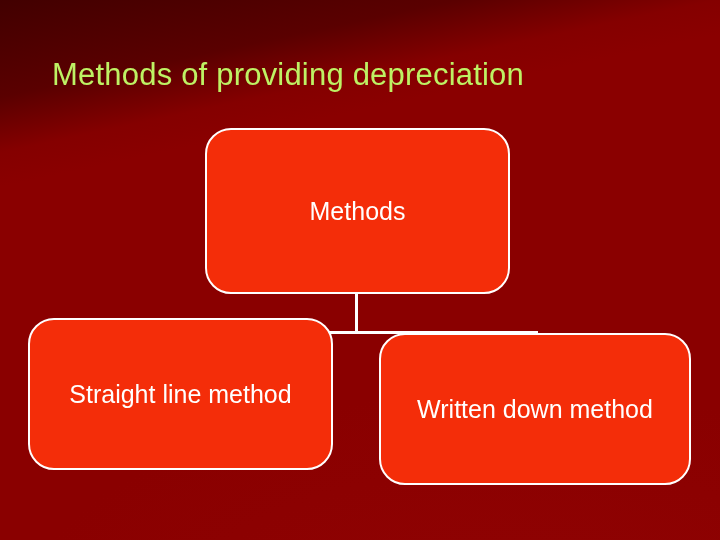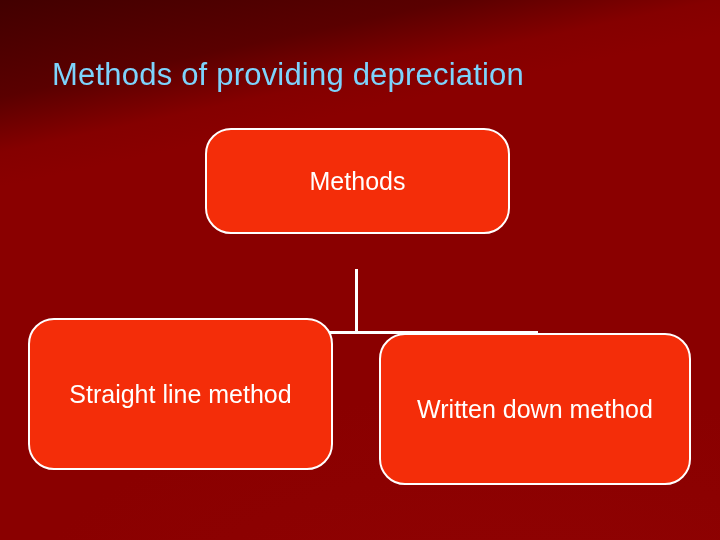--- a/index.html
+++ b/index.html
@@ -45,21 +45,21 @@
       radial-gradient(120% 80% at 72% 120%, rgba(150,6,6,0.55) 0%, rgba(138,0,0,0) 60%);
     pointer-events: none;
   }
 
   .title {
     position: absolute;
     left: 0;
     top: 56px;
     width: 576px;
     text-align: center;
-    color: #7dd3fc;
+    color: #bef264;
     font-size: 31px;
     font-weight: normal;
     letter-spacing: 0.2px;
     line-height: 38px;
   }
 
   .node {
     position: absolute;
     background: #f42d09;
     border: 2px solid #ffffff;
@@ -72,21 +72,21 @@
     text-align: center;
     font-size: 25px;
     line-height: 30px;
     white-space: nowrap;
   }
 
   #node-methods {
     left: 205px;
     top: 128px;
     width: 305px;
-    height: 106px;
+    height: 166px;
   }
   #node-straight {
     left: 28px;
     top: 318px;
     width: 305px;
     height: 152px;
   }
   #node-written {
     left: 379px;
     top: 333px;

